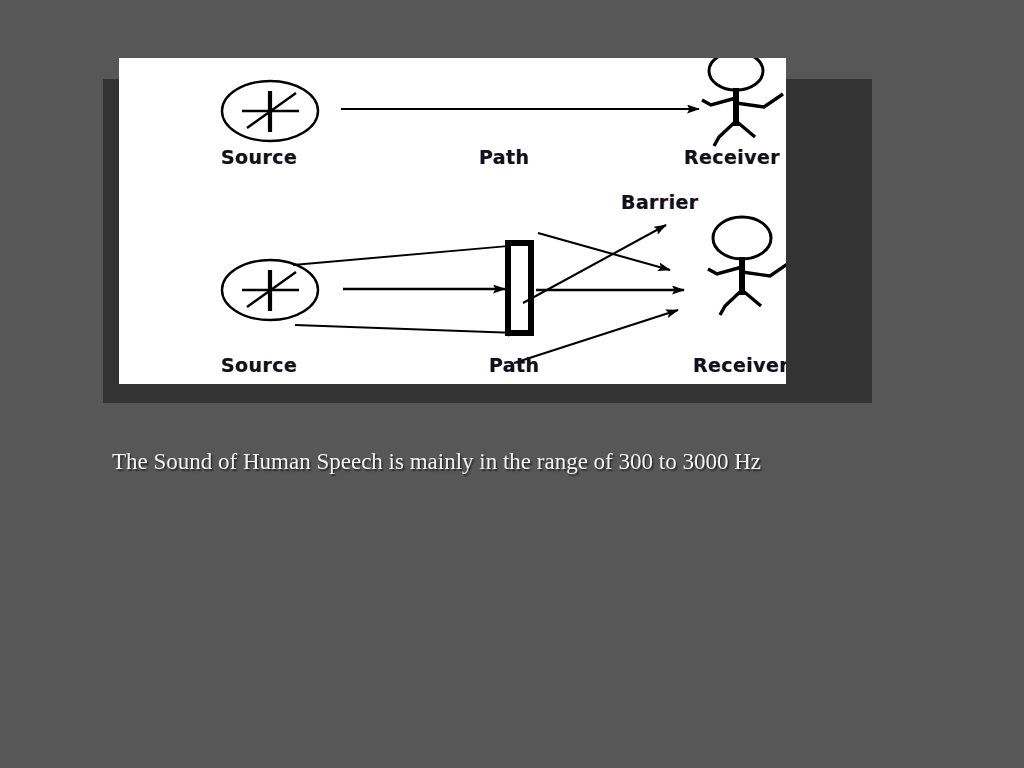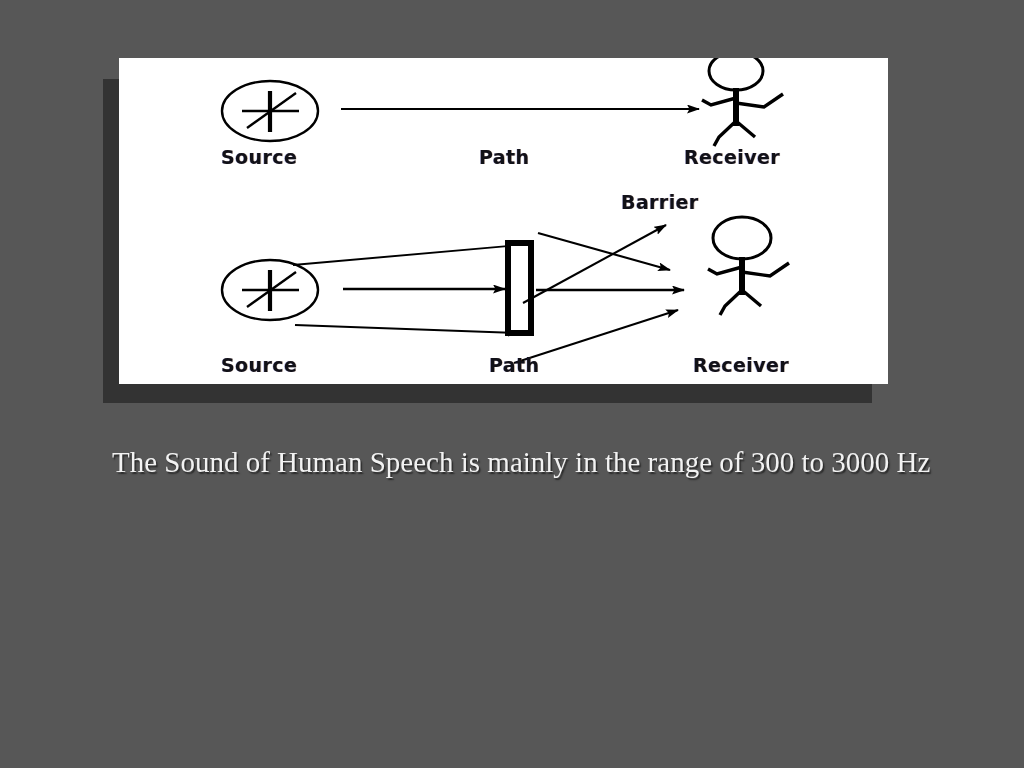--- a/index.html
+++ b/index.html
@@ -27,21 +27,21 @@
     width: 769px;
     height: 324px;
     background: #333333;
   }
 
   
   #picture-frame {
     position: absolute;
     left: 119px;
     top: 58px;
-    width: 769px;
+    width: 667px;
     height: 326px;
     background: #ffffff;
     overflow: hidden;
   }
   #diagram-svg {
     position: absolute;
     left: 0;
     top: 0;
     display: block;
   }
@@ -65,21 +65,21 @@
   #label-path-bot     { left: 370px; top: 296px; }
   #label-receiver-bot { left: 574px; top: 296px; }
 
   
   #caption {
     position: absolute;
     left: 112px;
     top: 446px;
     width: 820px;
     font-family: "Liberation Serif", serif;
-    font-size: 29px;
+    font-size: 23px;
     line-height: 32px;
     color: #f2f2f2;
     white-space: nowrap;
     text-shadow: 1.5px 1.5px 1.5px rgba(0,0,0,0.55);
   }
 </style>
 </head>
 <body>
 
 <div id="slide">

